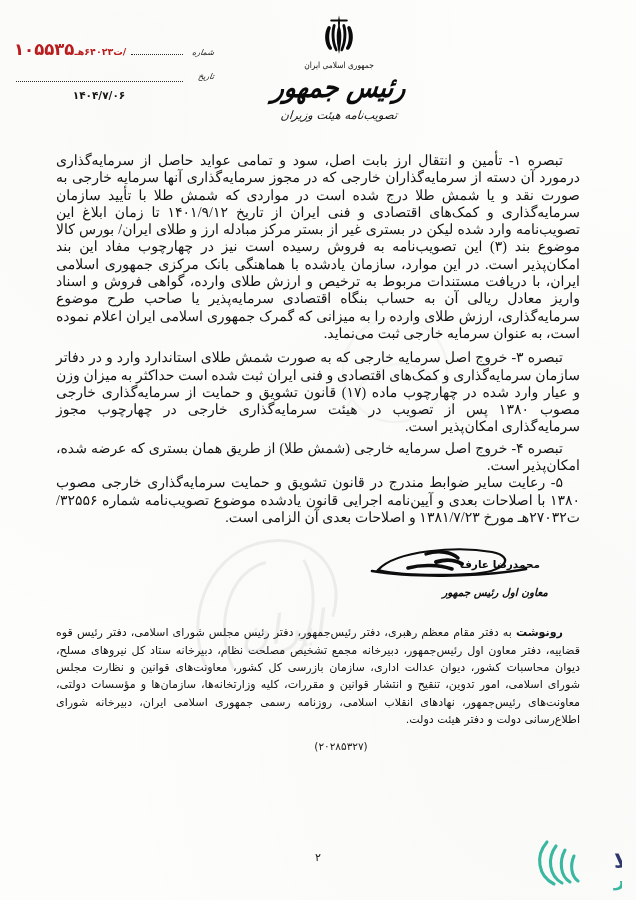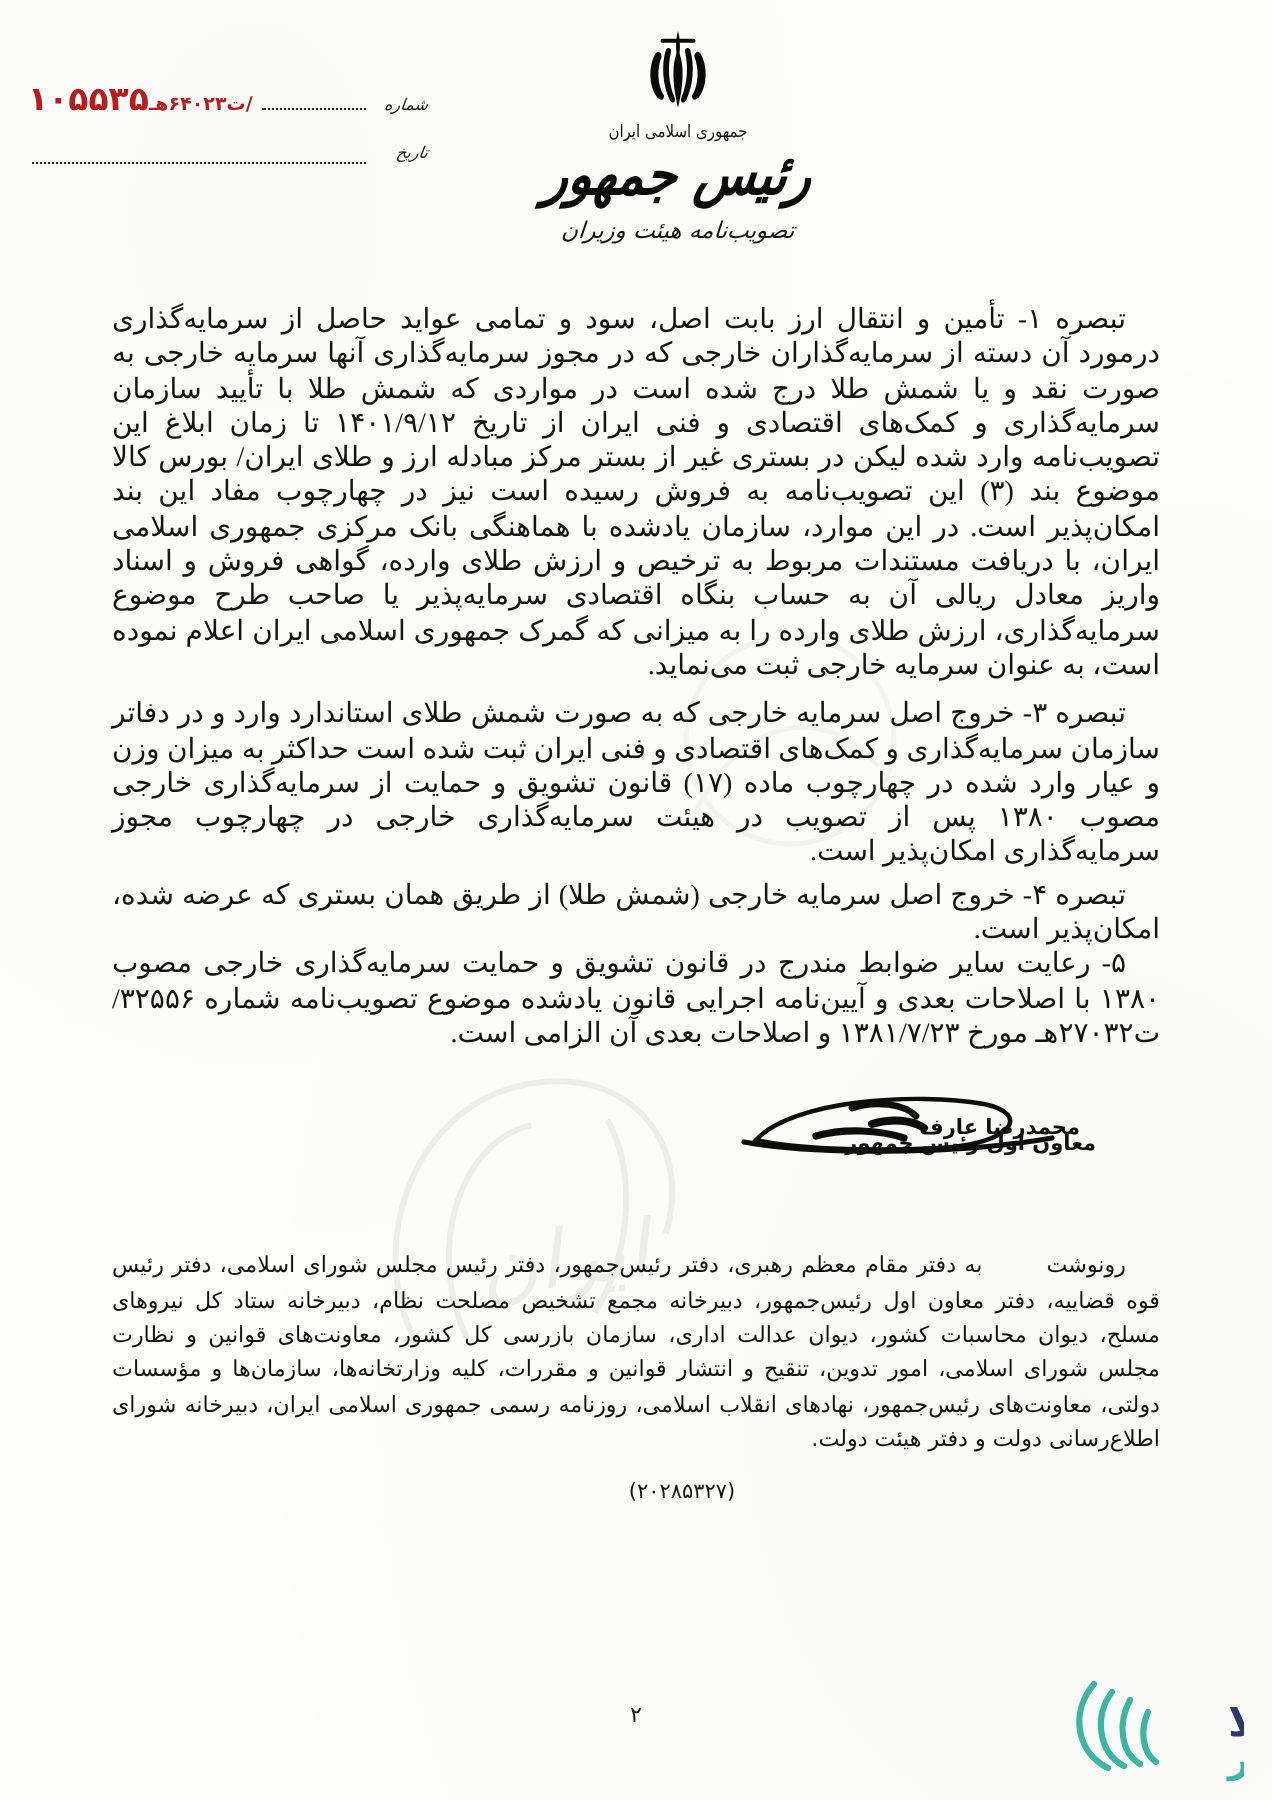--- a/index.html
+++ b/index.html
@@ -195,25 +195,26 @@
     right: 96px;
     top: 16px;
     font-size: 10.5px;
     font-weight: 600;
     color: #0f0f0f;
     letter-spacing: -0.2px;
   }
   .sig-title {
     position: absolute;
     right: 88px;
-    top: 24px;
+    top: 44px;
     font-size: 10.5px;
     font-weight: 600;
     color: #0f0f0f;
     letter-spacing: -0.2px;
+    font-style: italic;
   }
   .sig-stroke {
     position: absolute;
     right: 70px;
     top: 2px;
     width: 200px;
     height: 40px;
   }
 
   
@@ -224,21 +225,21 @@
     direction: rtl;
   }
   .dist-text {
     font-size: 11.1px;
     line-height: 17.4px;
     color: #131313;
     text-align: justify;
     text-align-last: right;
     text-indent: 17px;
   }
-  .dist-text b { font-weight: 400; margin-left: 28px; }
+  .dist-text b { font-weight: 700; }
   .dist-code {
     margin-top: 1px;
     font-size: 10.5px;
     text-align: center;
     direction: ltr;
     padding-left: 46px;
     color: #171717;
   }
 
   
@@ -309,20 +310,23 @@
         <div class="stamp-label">شماره</div>
         <div class="stamp-dots"></div>
         <div class="stamp-value">
           <span class="suffix">/ت۶۴۰۲۳هـ</span><span>۱۰۵۵۳۵</span>
         </div>
       </div>
       <div class="stamp-row date-row">
         <div class="stamp-label">تاریخ</div>
         <div class="stamp-dots"></div>
       </div>
+      <div style="text-align:center;padding-right:30px;margin-top:-4px;">
+        <span class="stamp-date-value">۱۴۰۴/۷/۰۶</span>
+      </div>
     </div>
 
   </div>
 
   <div class="body-area">
     <p class="para indent">تبصره ۱- تأمین و انتقال ارز بابت اصل، سود و تمامی عواید حاصل از سرمایه‌گذاری درمورد آن دسته از سرمایه‌گذاران خارجی که در مجوز سرمایه‌گذاری آنها سرمایه خارجی به صورت نقد و یا شمش طلا درج شده است در مواردی که شمش طلا با تأیید سازمان سرمایه‌گذاری و کمک‌های اقتصادی و فنی ایران از تاریخ ۱۴۰۱/۹/۱۲ تا زمان ابلاغ این تصویب‌نامه وارد شده لیکن در بستری غیر از بستر مرکز مبادله ارز و طلای ایران/ بورس کالا موضوع بند (۳) این تصویب‌نامه به فروش رسیده است نیز در چهارچوب مفاد این بند امکان‌پذیر است. در این موارد، سازمان یادشده با هماهنگی بانک مرکزی جمهوری اسلامی ایران، با دریافت مستندات مربوط به ترخیص و ارزش طلای وارده، گواهی فروش و اسناد واریز معادل ریالی آن به حساب بنگاه اقتصادی سرمایه‌پذیر یا صاحب طرح موضوع سرمایه‌گذاری، ارزش طلای وارده را به میزانی که گمرک جمهوری اسلامی ایران اعلام نموده است، به عنوان سرمایه خارجی ثبت می‌نماید.</p>
     <div class="gap-lg"></div>
     <p class="para indent">تبصره ۳- خروج اصل سرمایه خارجی که به صورت شمش طلای استاندارد وارد و در دفاتر سازمان سرمایه‌گذاری و کمک‌های اقتصادی و فنی ایران ثبت شده است حداکثر به میزان وزن و عیار وارد شده در چهارچوب ماده (۱۷) قانون تشویق و حمایت از سرمایه‌گذاری خارجی مصوب ۱۳۸۰ پس از تصویب در هیئت سرمایه‌گذاری خارجی در چهارچوب مجوز سرمایه‌گذاری امکان‌پذیر است.</p>
     <div style="height:4px"></div>
     <p class="para indent">تبصره ۴- خروج اصل سرمایه خارجی (شمش طلا) از طریق همان بستری که عرضه شده، امکان‌پذیر است.</p>

